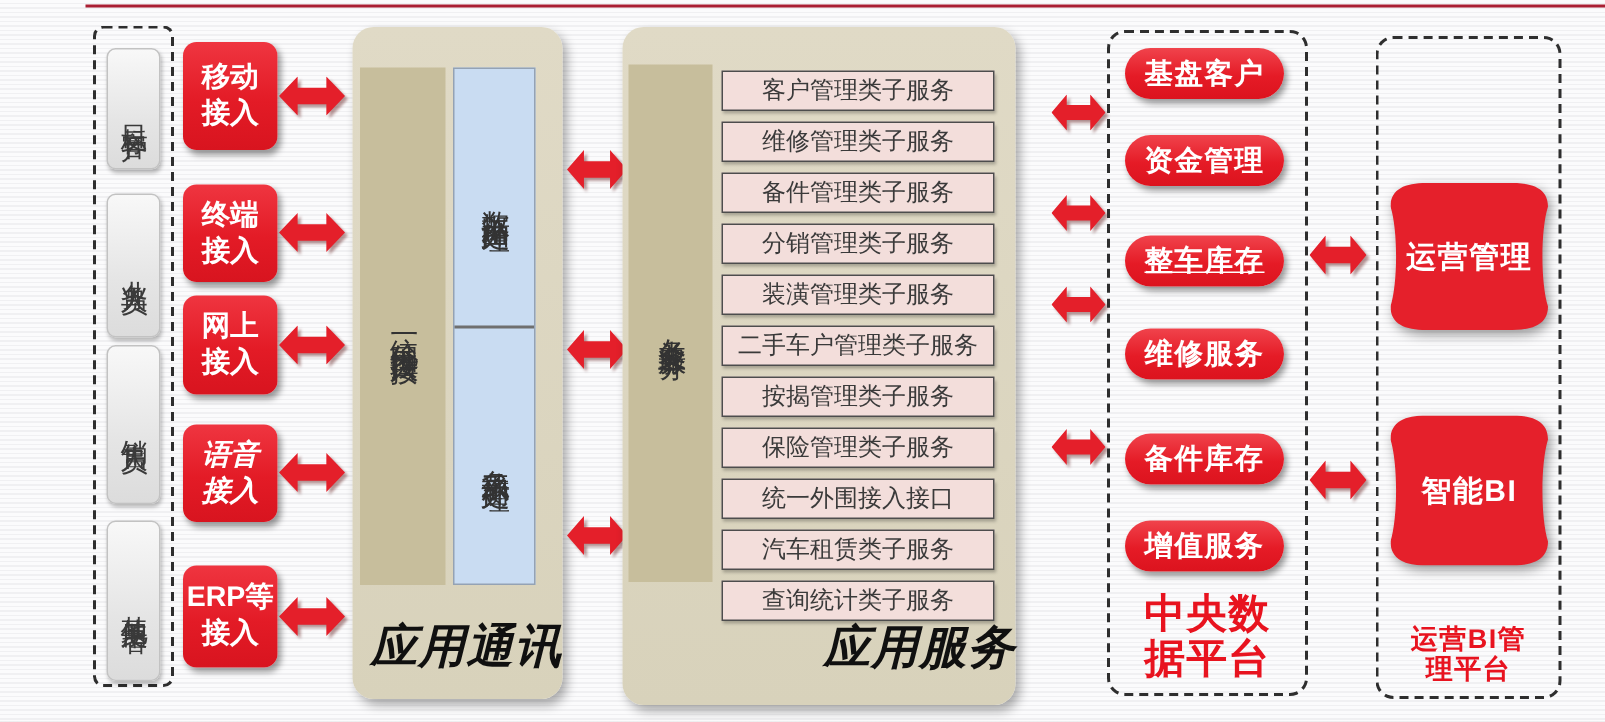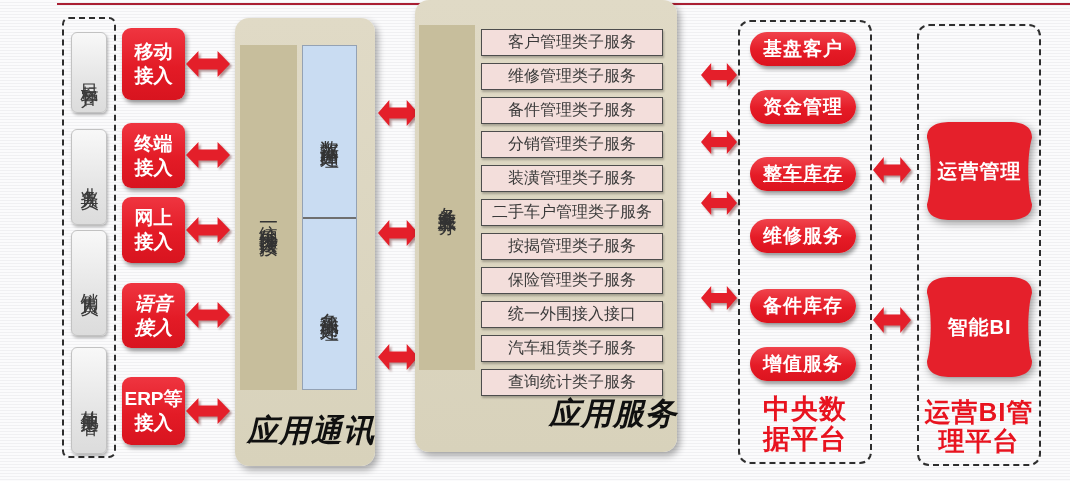--- a/index.html
+++ b/index.html
@@ -47,21 +47,21 @@
     left:67px;top:27px;width:55px;height:345px;
     display:flex;flex-direction:column;
     border:1px solid #94a2b4;background:#c9dcf2;box-sizing:border-box;
   }
   .blue-cell{flex:1;display:flex;align-items:center;justify-content:center;color:#333;font-size:19px;}
   .blue-cell + .blue-cell{border-top:2px solid #6f6f6f;}
   .box-title{
     left:0;width:100%;text-align:right;font-weight:bold;color:#101010;font-size:31px;letter-spacing:1px;font-style:italic;
   }
 
-  #services-box{left:415px;top:0;width:262px;height:452px;}
+  #services-box{left:415px;top:18px;width:262px;height:452px;}
   #services-col{left:4px;top:25px;width:56px;height:345px;}
   #services-list{left:66px;top:29px;width:182px;display:flex;flex-direction:column;gap:7px;}
   .service-item{
     height:25px;background:#f3dedb;border:1px solid #4d4d4d;
     display:flex;align-items:center;justify-content:center;
     color:#3a3a3a;font-size:16px;box-shadow:1px 2px 2px rgba(0,0,0,.25);
   }
 
   #central-panel{left:738px;top:20px;width:130px;height:440px;border-radius:12px;}
   .red-pill{
@@ -196,17 +196,17 @@
         <path d="M24,0 L82,0 C96,0 106,4 106,16 C101,32 101,68 106,84 C106,96 96,100 82,100 L24,100 C10,100 0,96 0,84 C5,68 5,32 0,16 C0,4 10,0 24,0 Z"></path>
       </svg>
       <div class="barrel-label flexc">运营管理</div>
     </div>
     <div class="abs barrel-wrap" style="top:251px;height:100px;">
       <svg class="barrel" viewBox="0 0 106 100" preserveAspectRatio="none">
         <path d="M24,0 L82,0 C96,0 106,4 106,16 C101,32 101,68 106,84 C106,96 96,100 82,100 L24,100 C10,100 0,96 0,84 C5,68 5,32 0,16 C0,4 10,0 24,0 Z"></path>
       </svg>
       <div class="barrel-label flexc">智能BI</div>
     </div>
-    <div class="abs panel-title preline" style="bottom:8px;font-size:26px;">运营BI管
+    <div class="abs panel-title preline" style="bottom:8px;font-size:18px;">运营BI管
 理平台</div>
   </div>
 
 </div>
 
 </body></html>

